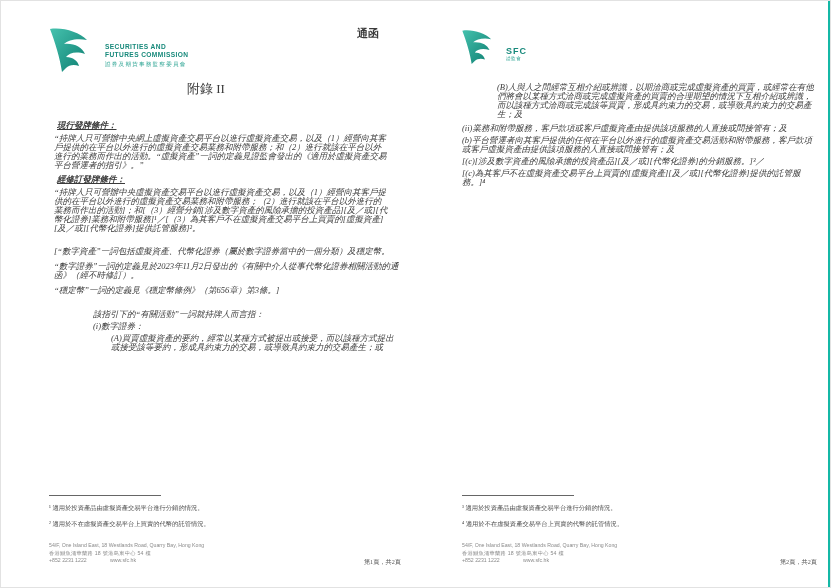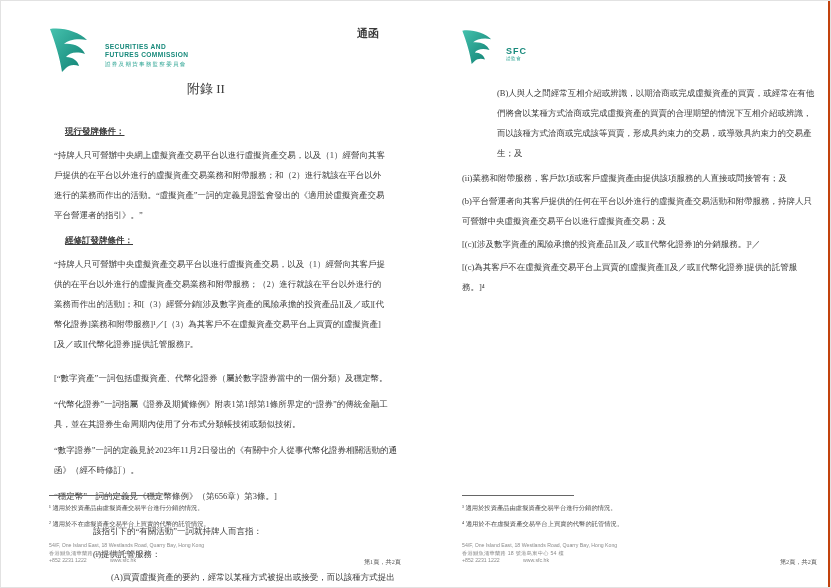--- a/index.html
+++ b/index.html
@@ -1,17 +1,17 @@
 <!DOCTYPE html>
 <html><head>
 <meta charset="utf-8">
 <style>
   html,body{margin:0;padding:0;background:#f3f3f3;}
   .canvas{
-    position:relative;width:831px;height:588px;background:#c2410c;
+    position:relative;width:831px;height:588px;background:#14b8a6;
     border:1px solid #e2e2e2;box-sizing:border-box;overflow:hidden;
     font-family:"Liberation Serif","DejaVu Serif",serif;color:#3b3b3b;
   }
   .page{position:absolute;top:0;height:588px;background:#ffffff;}
   .page1{left:0;width:416px;}
   .page2{left:412px;width:415px;}
 
   
   .logo{position:absolute;display:flex;align-items:flex-start;gap:4px;}
   .logo-text{padding-top:16px;}
@@ -21,25 +21,25 @@
            color:#2aa392;letter-spacing:1.2px;margin-top:2px;}
   .logo-small-text{padding-top:18px;}
   .logo-sfc{font-family:"Liberation Sans","DejaVu Sans",sans-serif;font-weight:bold;
             font-size:9px;color:#17897b;letter-spacing:1px;line-height:9px;}
   .logo-sfc-zh{font-family:"Liberation Sans","DejaVu Sans",sans-serif;font-size:4.6px;
             color:#2aa392;letter-spacing:.5px;}
 
   .circular-title{position:absolute;left:356px;top:25px;font-weight:bold;font-size:11px;}
   .appendix{position:absolute;left:186px;top:79px;font-weight:normal;font-size:13px;}
 
-  .body-col{position:absolute;font-size:8.5px;line-height:20px;}
+  .body-col{position:absolute;font-size:8.5px;line-height:9px;font-style:italic;}
   .page1 .body-col{left:48px;top:120px;width:352px;}
   .page2 .body-col{left:49px;top:82px;width:355px;}
 
-  .cond-heading{font-weight:bold;text-decoration:underline;margin:0 0 4px 16px;}
+  .cond-heading{font-weight:bold;text-decoration:underline;margin:0 0 4px 8px;}
   .quote-para{margin:0 13px 5px 0;padding-left:5px;}
   .def-para{margin:4px 0 6px 0;padding-left:5px;}
   .defs-block{margin-top:14px;}
   .activities{margin-top:15px;margin-left:44px;}
   .item{margin:2px 0 3px 0;}
   .item-nested{padding-left:18px;margin:2px 0 3px 0;}
   .indent-B{padding-left:35px;margin:0 0 5px 0;}
 
   .footnote-area{position:absolute;width:352px;font-size:6.3px;line-height:9px;}
   .page1 .footnote-area{left:48px;top:494px;}
@@ -89,28 +89,27 @@
 
     <div class="body-col">
       <div class="cond-heading">現行發牌條件：</div>
       <p class="quote-para">“持牌人只可營辦中央網上虛擬資產交易平台以進行虛擬資產交易，以及（1）經營向其客戶提供的在平台以外進行的虛擬資產交易業務和附帶服務；和（2）進行就該在平台以外進行的業務而作出的活動。“虛擬資產”一詞的定義見證監會發出的《適用於虛擬資產交易平台營運者的指引》。”</p>
 
       <div class="cond-heading">經修訂發牌條件：</div>
       <p class="quote-para">“持牌人只可營辦中央虛擬資產交易平台以進行虛擬資產交易，以及（1）經營向其客戶提供的在平台以外進行的虛擬資產交易業務和附帶服務；（2）進行就該在平台以外進行的業務而作出的活動]；和[（3）經營分銷[涉及數字資產的風險承擔的投資產品][及／或][代幣化證券]業務和附帶服務]¹／[（3）為其客戶不在虛擬資產交易平台上買賣的[虛擬資產][及／或][代幣化證券]提供託管服務]²。</p>
 
       <div class="defs-block">
         <p class="def-para">[“數字資產”一詞包括虛擬資產、代幣化證券（屬於數字證券當中的一個分類）及穩定幣。</p>
-        <p class="def-para">“代幣化證券”一詞指屬《證券及期貨條例》附表1第1部第1條所界定的“證券”的傳統金融工具，並在其證券生命周期內使用了分布式分類帳技術或類似技術。</p>
         <p class="def-para">“數字證券”一詞的定義見於2023年11月2日發出的《有關中介人從事代幣化證券相關活動的通函》（經不時修訂）。</p>
         <p class="def-para">“穩定幣”一詞的定義見《穩定幣條例》（第656章）第3條。]</p>
       </div>
 
       <div class="activities">
         <p class="item">該指引下的“有關活動”一詞就持牌人而言指：</p>
-        <p class="item">(i)提供託管服務：</p>
+        <p class="item">(i)數字證券：</p>
         <p class="item-nested">(A)買賣虛擬資產的要約，經常以某種方式被提出或接受，而以該種方式提出或接受該等要約，形成具約束力的交易，或導致具約束力的交易產生；或</p>
       </div>
     </div>
 
     <div class="footnote-area">
       <div class="fn-divider"></div>
       <p class="footnote">¹ 適用於投資產品由虛擬資產交易平台進行分銷的情況。</p>
       <p class="footnote">² 適用於不在虛擬資產交易平台上買賣的代幣的託管情況。</p>
     </div>
 
@@ -142,21 +141,21 @@
       </span>
       <span class="logo-small-text">
         <div class="logo-sfc">SFC</div>
         <div class="logo-sfc-zh">證監會</div>
       </span>
     </div>
 
     <div class="body-col">
       <p class="indent-B">(B)人與人之間經常互相介紹或辨識，以期洽商或完成虛擬資產的買賣，或經常在有他們將會以某種方式洽商或完成虛擬資產的買賣的合理期望的情況下互相介紹或辨識，而以該種方式洽商或完成該等買賣，形成具約束力的交易，或導致具約束力的交易產生；及</p>
       <p class="item">(ii)業務和附帶服務，客戶款項或客戶虛擬資產由提供該項服務的人直接或間接管有；及</p>
-      <p class="item">(b)平台營運者向其客戶提供的任何在平台以外進行的虛擬資產交易活動和附帶服務，持牌人只可營辦中央虛擬資產交易平台以進行虛擬資產交易；及</p>
+      <p class="item">(b)平台營運者向其客戶提供的任何在平台以外進行的虛擬資產交易活動和附帶服務，客戶款項或客戶虛擬資產由提供該項服務的人直接或間接管有；及</p>
       <p class="item">[(c)[涉及數字資產的風險承擔的投資產品][及／或][代幣化證券]的分銷服務。]³／</p>
       <p class="item">[(c)為其客戶不在虛擬資產交易平台上買賣的[虛擬資產][及／或][代幣化證券]提供的託管服務。]⁴</p>
     </div>
 
     <div class="footnote-area">
       <div class="fn-divider"></div>
       <p class="footnote">³ 適用於投資產品由虛擬資產交易平台進行分銷的情況。</p>
       <p class="footnote">⁴ 適用於不在虛擬資產交易平台上買賣的代幣的託管情況。</p>
     </div>
 

